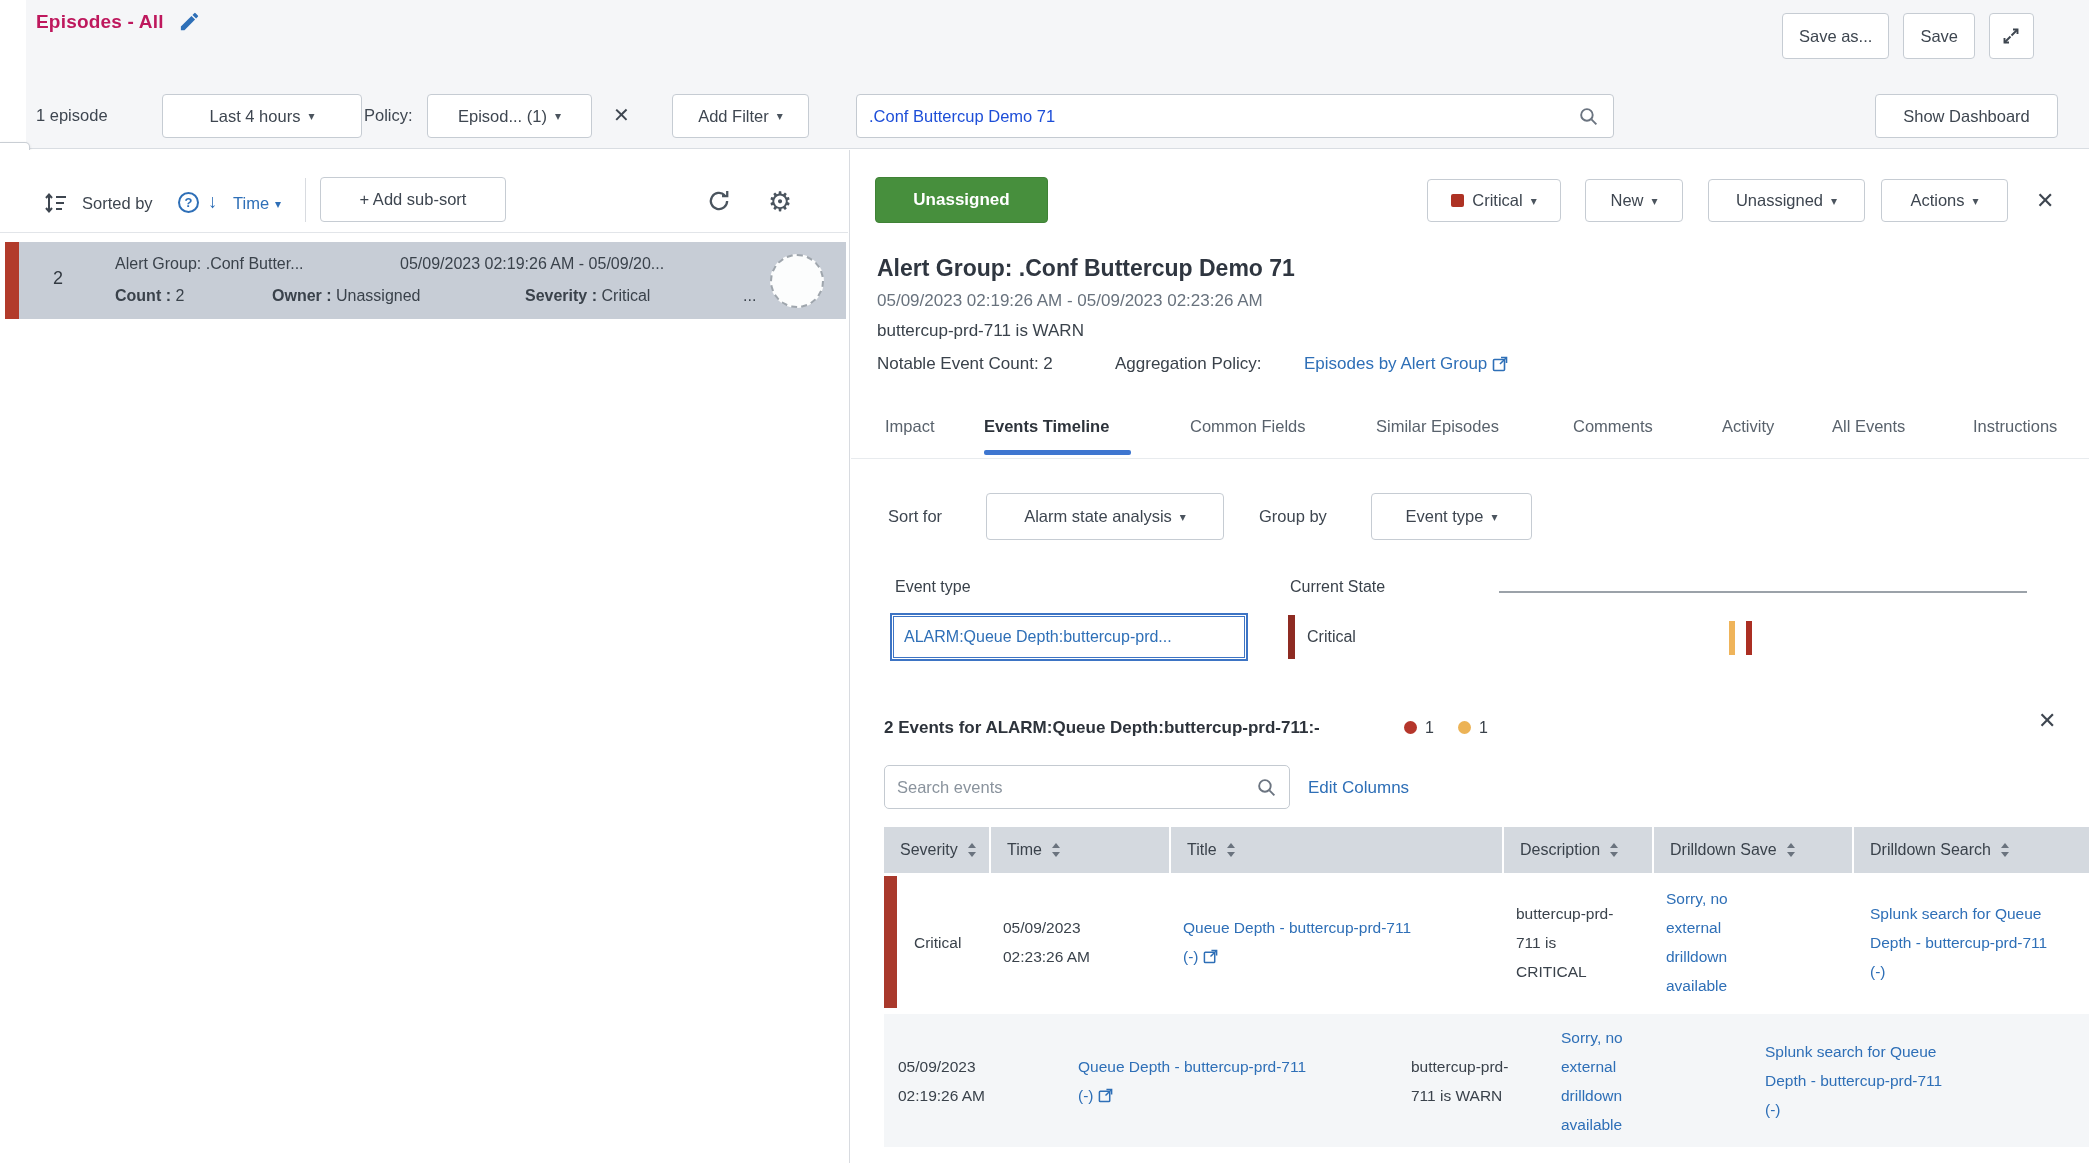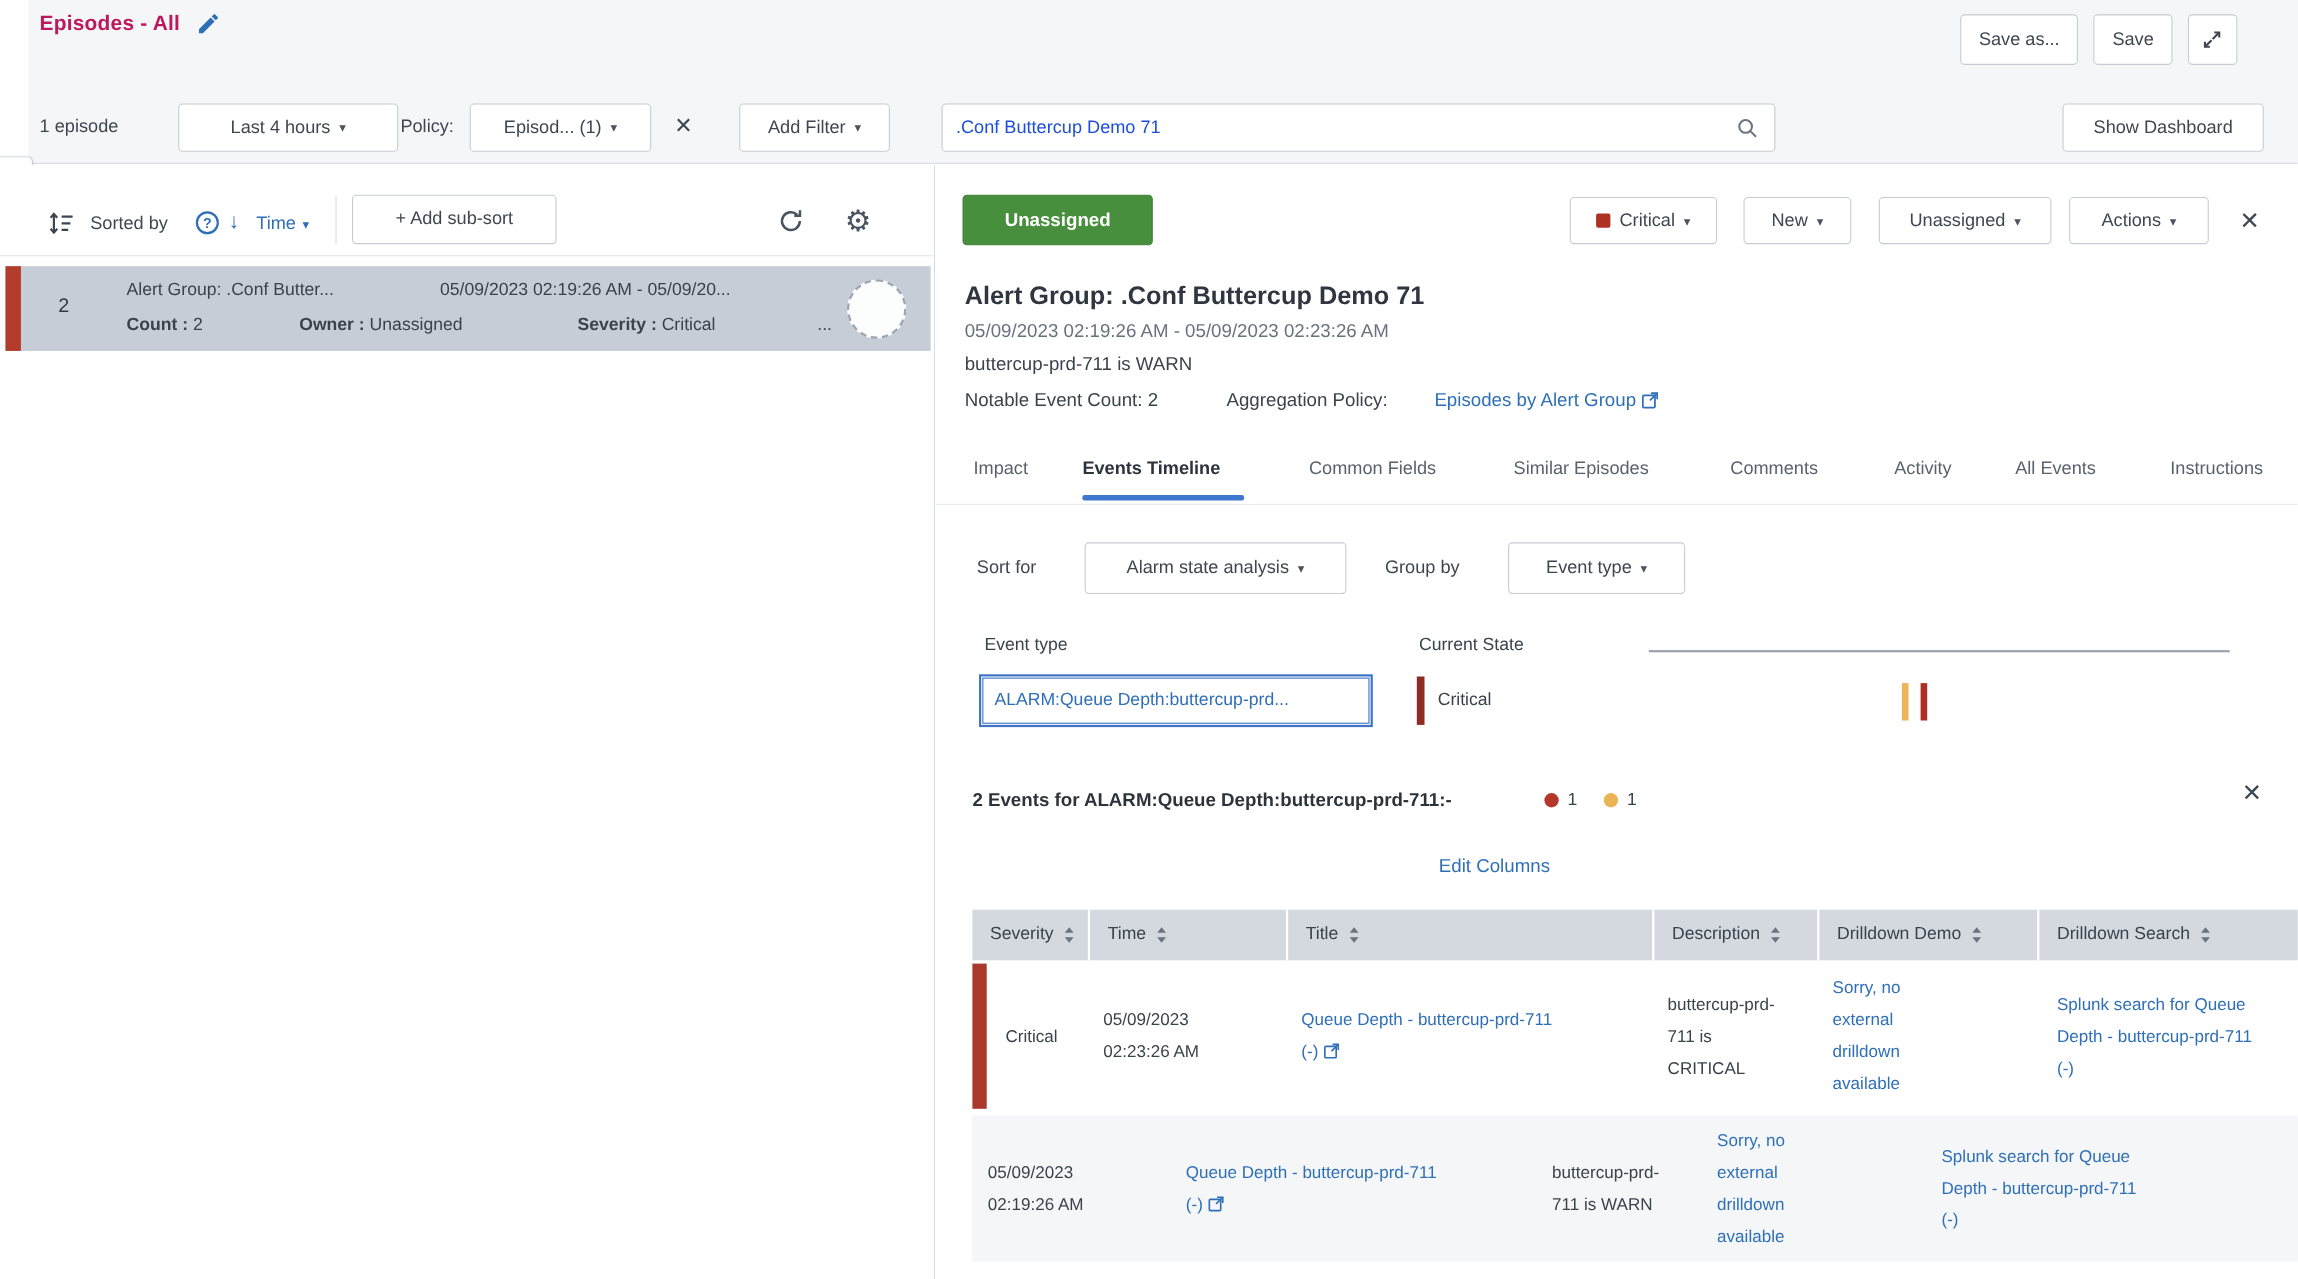--- a/index.html
+++ b/index.html
@@ -257,20 +257,29 @@
   <div class="abs mark amber" style="left:1729px; top:621px;"></div>
   <div class="abs mark red" style="left:1746px; top:621px;"></div>
 
   <span class="abs events-heading" style="left:884px; top:718px;">2 Events for ALARM:Queue Depth:buttercup-prd-711:-</span>
   <span class="abs dot red" style="left:1404px; top:721px;"></span>
   <span class="abs dot-count" style="left:1425px; top:719px;">1</span>
   <span class="abs dot amber" style="left:1458px; top:721px;"></span>
   <span class="abs dot-count" style="left:1479px; top:719px;">1</span>
   <span class="abs xicon" style="left:2038px; top:710px; font-size:22px;">✕</span>
 
+  <div class="abs searchbox events-search">
+    <input type="text" placeholder="Search events" style="">
+    <span class="icon-btn" style="padding-right:12px;">
+      <svg width="21" height="21" viewBox="0 0 20 20" fill="none" stroke="#6b7480" stroke-width="1.8">
+          <circle cx="8.5" cy="8.5" r="5.5"></circle>
+          <line x1="12.8" y1="12.8" x2="17.5" y2="17.5"></line>
+        </svg>
+    </span>
+  </div>
   <span class="abs link" style="left:1308px; top:778px; font-size:17px;">Edit Columns</span>
 
   <div class="abs thead">
     <div class="th c1">
         <span>Severity</span>
         <svg class="sorticon" width="10" height="16" viewBox="0 0 10 16" fill="#6a737e">
           <path d="M5 1 L9 6 H1 Z"></path>
           <path d="M5 15 L1 10 H9 Z"></path>
         </svg>
       </div>
@@ -289,21 +298,21 @@
         </svg>
       </div>
     <div class="th c4">
         <span>Description</span>
         <svg class="sorticon" width="10" height="16" viewBox="0 0 10 16" fill="#6a737e">
           <path d="M5 1 L9 6 H1 Z"></path>
           <path d="M5 15 L1 10 H9 Z"></path>
         </svg>
       </div>
     <div class="th c5">
-        <span>Drilldown Demo</span>
+        <span>Drilldown Save</span>
         <svg class="sorticon" width="10" height="16" viewBox="0 0 10 16" fill="#6a737e">
           <path d="M5 1 L9 6 H1 Z"></path>
           <path d="M5 15 L1 10 H9 Z"></path>
         </svg>
       </div>
     <div class="th c6">
         <span>Drilldown Search</span>
         <svg class="sorticon" width="10" height="16" viewBox="0 0 10 16" fill="#6a737e">
           <path d="M5 1 L9 6 H1 Z"></path>
           <path d="M5 15 L1 10 H9 Z"></path>

